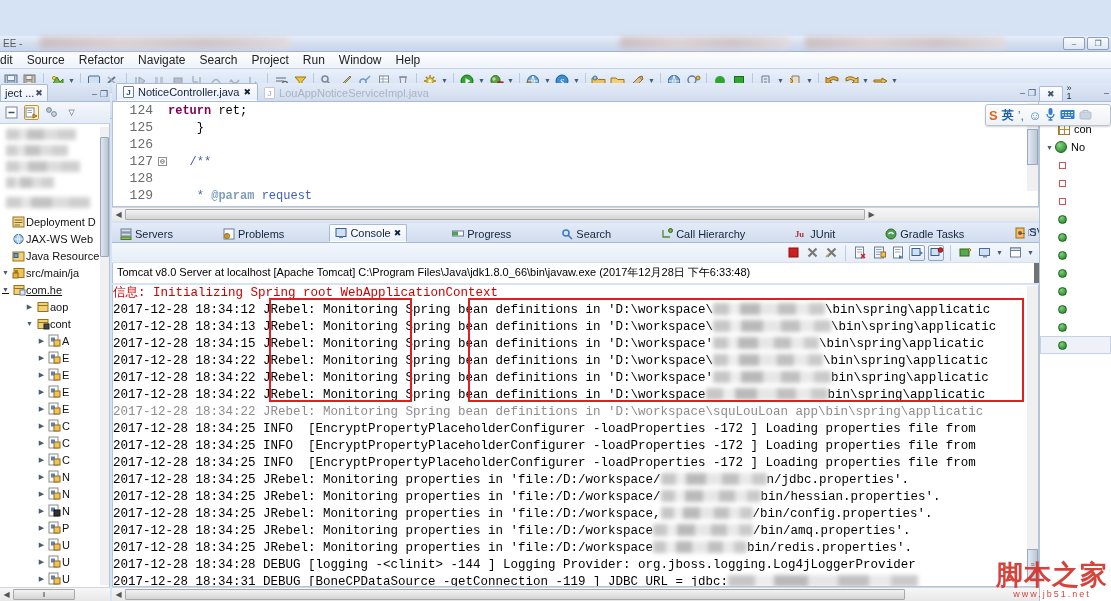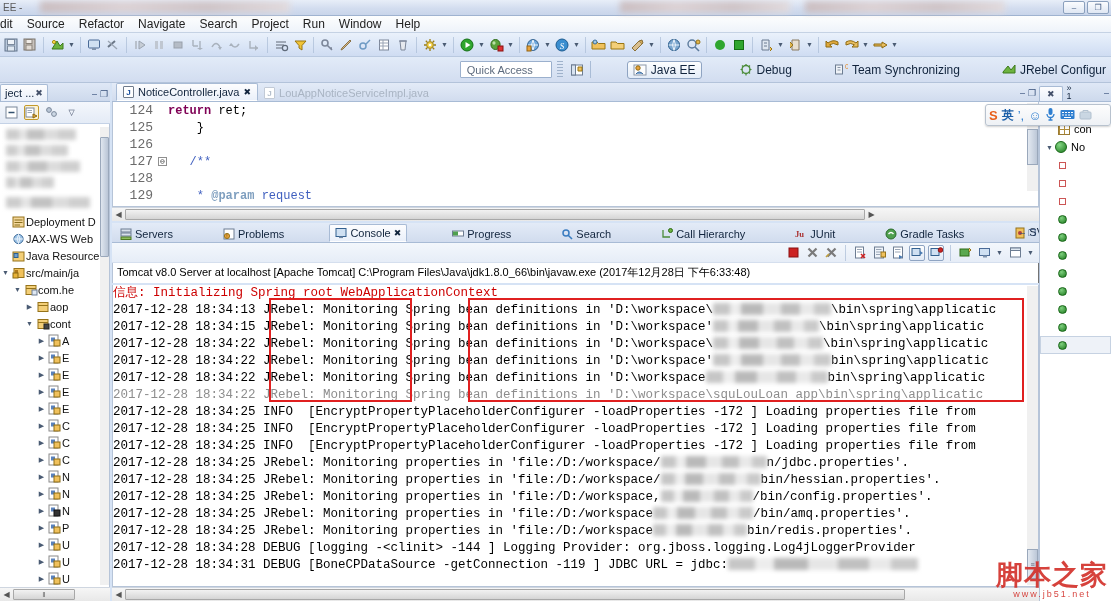--- a/index.html
+++ b/index.html
@@ -9,21 +9,21 @@
     font-family:"Liberation Sans", sans-serif;
     font-size:12px; color:#000;
     background:#d6e3f5;
     position:relative;
   }
   
   #titlebar {
     height:16px; width:100%;
     background:linear-gradient(180deg,#e8eef8 0%, #d3ddef 55%, #c9d5ea 100%);
     border-bottom:1px solid #9fb3d0;
-    position:relative; display:flex; align-items:center;
+    position:relative; display:flex; align-items:center;margin-top:36px;
   }
   #titlebar .tbtext {
     font-size:10px; color:#5a5a5a; padding-left:3px;
     filter:blur(0px);
   }
   #titlebar .blurblock {
     position:absolute; top:1px; height:12px;
     background:linear-gradient(90deg,#c9b8b8,#ded0d0,#cfc0c0,#e4dada);
     filter:blur(3px); opacity:.85;
   }
@@ -186,21 +186,21 @@
     height:20px; background:linear-gradient(180deg,#f3f7fc,#e6edf7);
     display:flex; align-items:center; justify-content:flex-end; gap:3px;
     padding-right:4px; border-bottom:1px solid #d5dfee;
   }
   #ctoolbar .cb { width:16px; height:16px; display:flex; align-items:center;
     justify-content:center; font-size:10px; }
   #ctoolbar .cb.sel { border:1px solid #8fa4c2; border-radius:2px;
     background:linear-gradient(180deg,#fefefe,#e0e9f6); }
   #clabel {
     font-size:11px; padding:2px 4px 3px 4px; background:#fff; white-space:nowrap; overflow:hidden;
-    border-left:1px solid #b6c4d8; border-right:1px solid #737373;
+    border-left:1px solid #b6c4d8; border-right:5px solid #737373;
   }
   #clog {
     position:absolute; top:62px; left:0; right:0; bottom:14px; background:#fff;
     border:1px solid #b6c4d8; border-top:none; overflow:hidden;
     font-family:"Liberation Mono", monospace; font-size:12.5px; line-height:17px;
   }
   .lg { white-space:pre; height:17px; }
   .lg.red { color:#cc0000;font-family:Liberation Mono, monospace; }
   .redaction {
     display:inline-block; vertical-align:-2px; height:12px; border-radius:1px;
@@ -645,21 +645,21 @@
         <span class="tarrow">▼</span>
         <span class="ticon">
             <svg width="14" height="12" viewBox="0 0 14 12">
               <rect x="2" y="1.5" width="10" height="9" fill="#f0c15c" stroke="#96731a"></rect>
               <rect x="3" y="3" width="3" height="3" fill="#b07a1c"></rect>
               <rect x="1" y="6" width="5" height="5" fill="#e8b33a" stroke="#8c6b12"></rect>
             </svg>
           </span>
         <span>src/main/ja</span>
       </div>
-      <div class="trow" style="padding-left:12px;">
+      <div class="trow" style="padding-left:0;text-decoration:underline;">
         <span class="tarrow">▼</span>
         <span class="ticon">
             <svg width="14" height="12" viewBox="0 0 14 12">
               <rect x="2" y="1.5" width="10" height="9" fill="#f3cf78" stroke="#96731a"></rect>
               <path d="M2 4.5 H12" stroke="#96731a"></path>
               <rect x="8" y="6" width="5" height="5" fill="#dfe8f2" stroke="#6d7d92"></rect>
             </svg>
           </span>
         <span>com.he</span>
       </div>
@@ -1104,20 +1104,21 @@
           </svg>
         </span>
       <span class="tbarrow">▼</span>
     </div>
 
     <div id="clabel">Tomcat v8.0 Server at localhost [Apache Tomcat] C:\Program Files\Java\jdk1.8.0_66\bin\javaw.exe (2017年12月28日 下午6:33:48)</div>
 
     <div id="clog">
       <div class="lg red">信息: Initializing Spring root WebApplicationContext</div>
 
+      <div class="lg"><span>2017-12-28 18:34:12 JRebel: Monitoring Spring bean definitions in 'D:\workspace\</span><span class="redaction" style="width:112px;"></span><span>\bin\spring\applicatic</span></div>
       <div class="lg"><span>2017-12-28 18:34:13 JRebel: Monitoring Spring bean definitions in 'D:\workspace\</span><span class="redaction" style="width:118px;"></span><span>\bin\spring\applicatic</span></div>
       <div class="lg"><span>2017-12-28 18:34:15 JRebel: Monitoring Spring bean definitions in 'D:\workspace'</span><span class="redaction" style="width:106px;"></span><span>\bin\spring\applicatic</span></div>
       <div class="lg"><span>2017-12-28 18:34:22 JRebel: Monitoring Spring bean definitions in 'D:\workspace\</span><span class="redaction" style="width:110px;"></span><span>\bin\spring\applicatic</span></div>
       <div class="lg"><span>2017-12-28 18:34:22 JRebel: Monitoring Spring bean definitions in 'D:\workspace'</span><span class="redaction" style="width:118px;"></span><span>bin\spring\applicatic</span></div>
       <div class="lg"><span>2017-12-28 18:34:22 JRebel: Monitoring Spring bean definitions in 'D:\workspace</span><span class="redaction" style="width:122px;"></span><span>bin\spring\applicatic</span></div>
       <div class="lg" style="color:#8d8d8d;"><span>2017-12-28 18:34:22 JRebel: Monitoring Spring bean definitions in 'D:\workspace\squLouLoan app\bin\spring\applicatic</span></div>
 
       <div class="lg">2017-12-28 18:34:25 INFO  [EncryptPropertyPlaceholderConfigurer -loadProperties -172 ] Loading properties file from</div>
       <div class="lg">2017-12-28 18:34:25 INFO  [EncryptPropertyPlaceholderConfigurer -loadProperties -172 ] Loading properties file from</div>
       <div class="lg">2017-12-28 18:34:25 INFO  [EncryptPropertyPlaceholderConfigurer -loadProperties -172 ] Loading properties file from</div>

